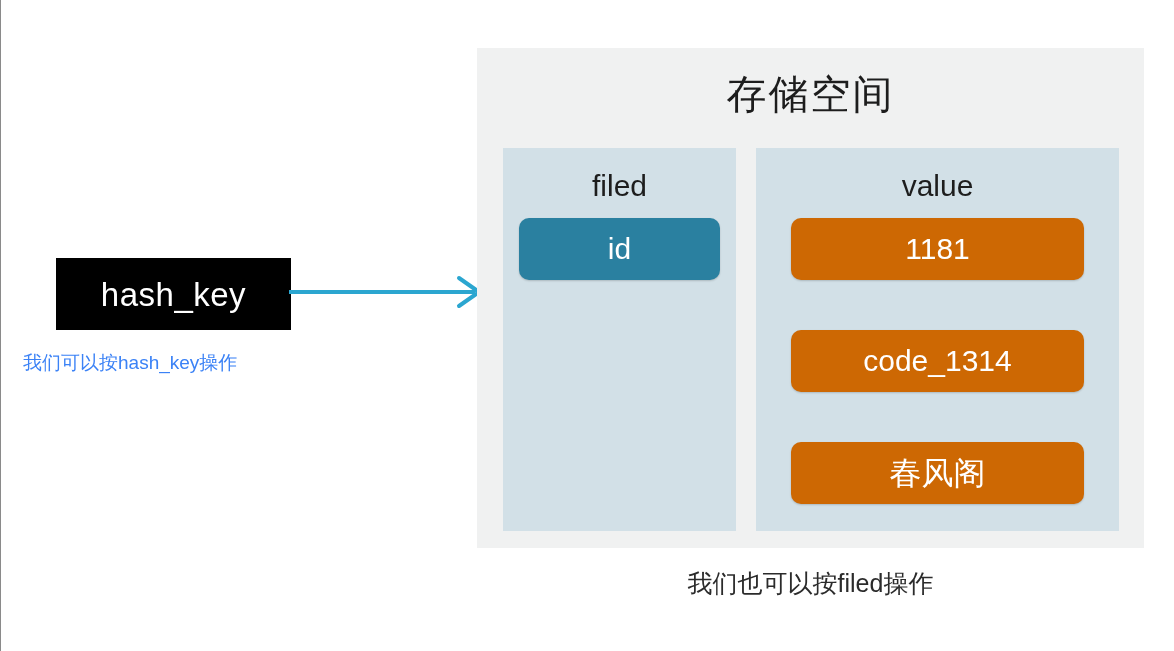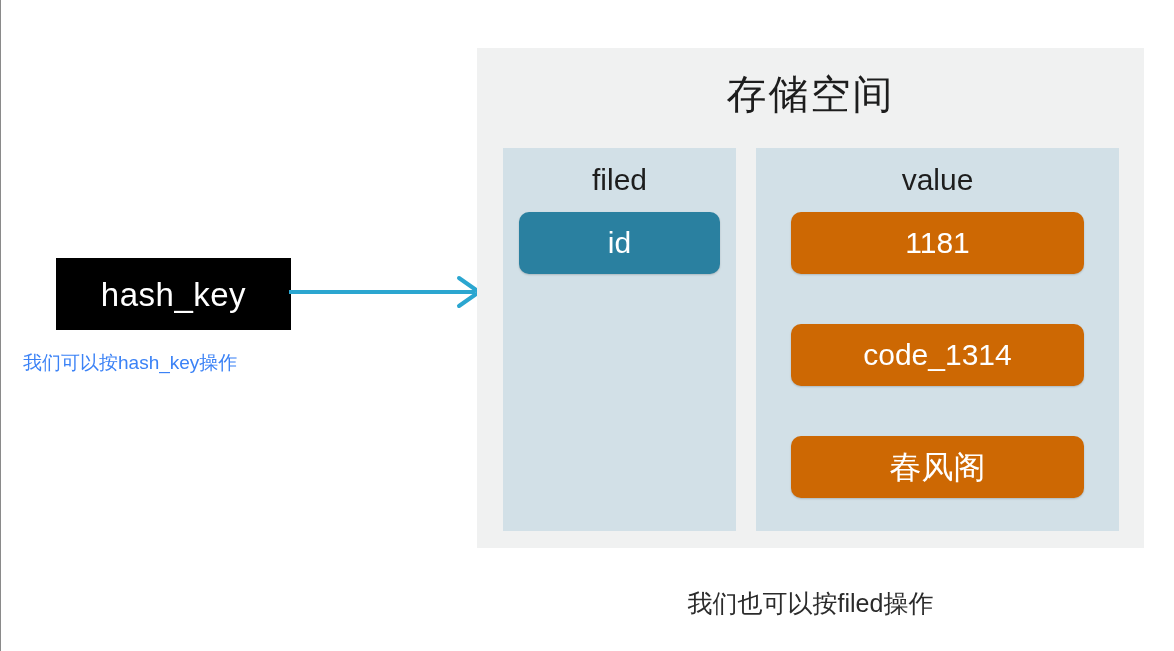--- a/index.html
+++ b/index.html
@@ -86,21 +86,21 @@
     right: 25px;
     bottom: 17px;
     display: flex;
     gap: 20px;
   }
   .column {
     background: #d2e0e7;
     display: flex;
     flex-direction: column;
     align-items: center;
-    padding-top: 14px;
+    padding-top: 20px;
     box-sizing: border-box;
   }
   .column.filed { width: 233px; }
   .column.value { flex: 1; }
 
   .column-header {
     font-size: 30px;
     color: #1d1d1d;
     line-height: 1.2;
     margin-bottom: 14px;
@@ -133,21 +133,20 @@
   
   .bottom-caption {
     position: absolute;
     left: 476px;
     top: 568px;
     width: 667px;
     text-align: center;
     font-size: 25px;
     color: #2b2b2b;
     line-height: 1.2;
-    margin-top: 20px;
   }
 </style>
 </head>
 <body>
 
 <div id="canvas">
 
   <div class="hash-key-box">
     <span class="hash-key-label">hash_key</span>
   </div>

